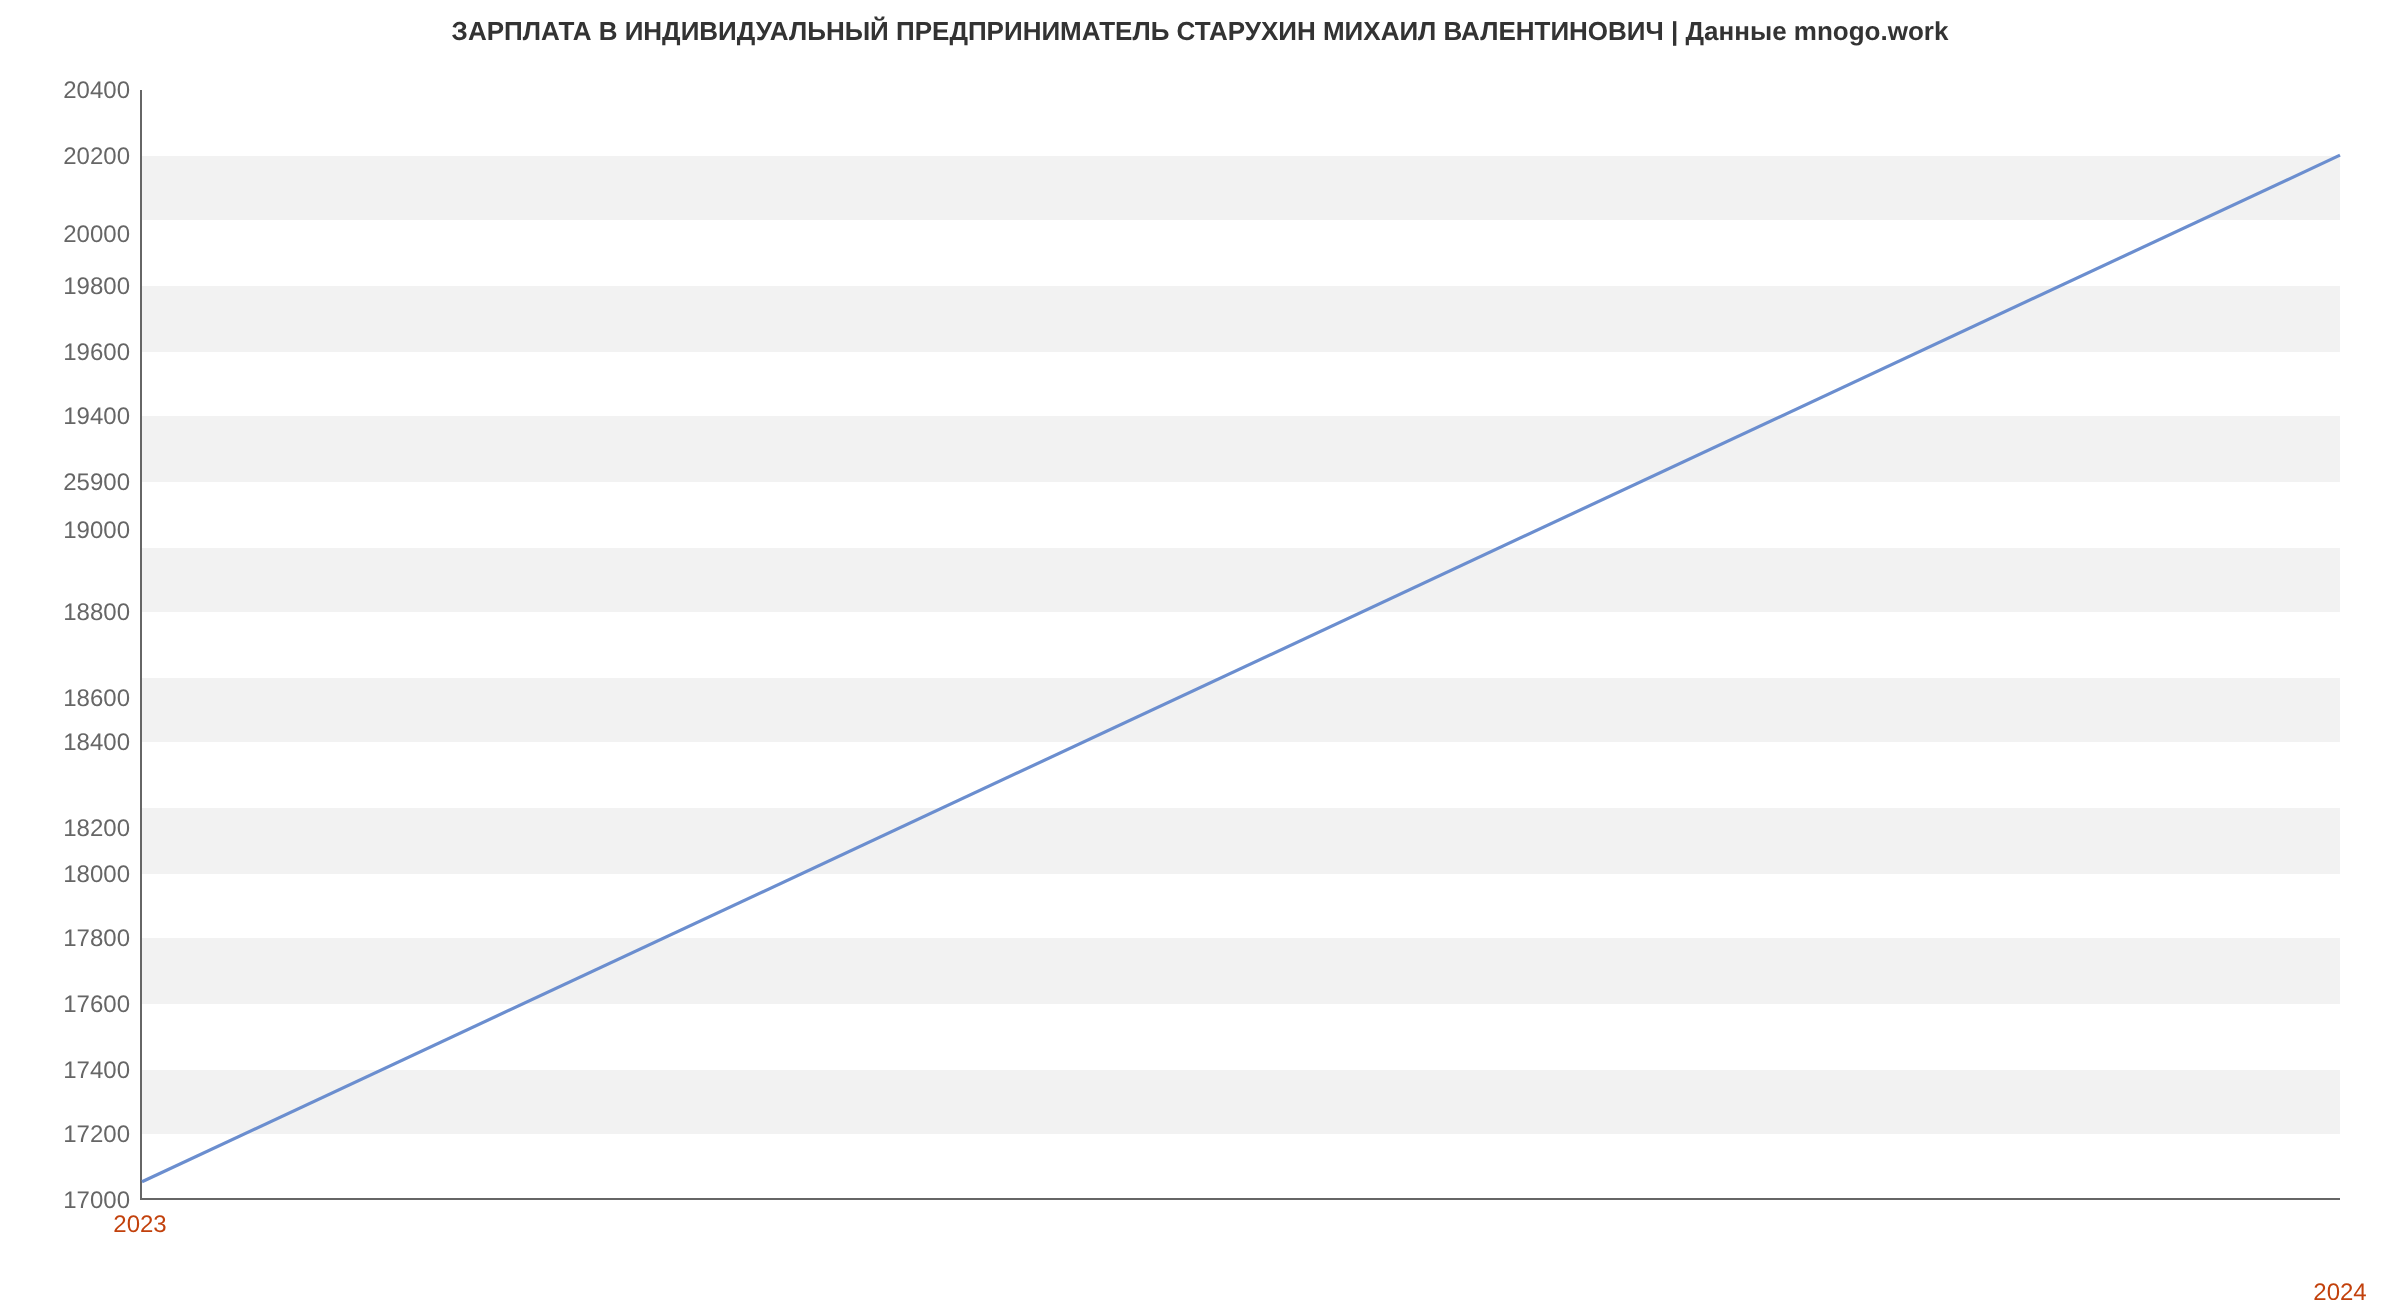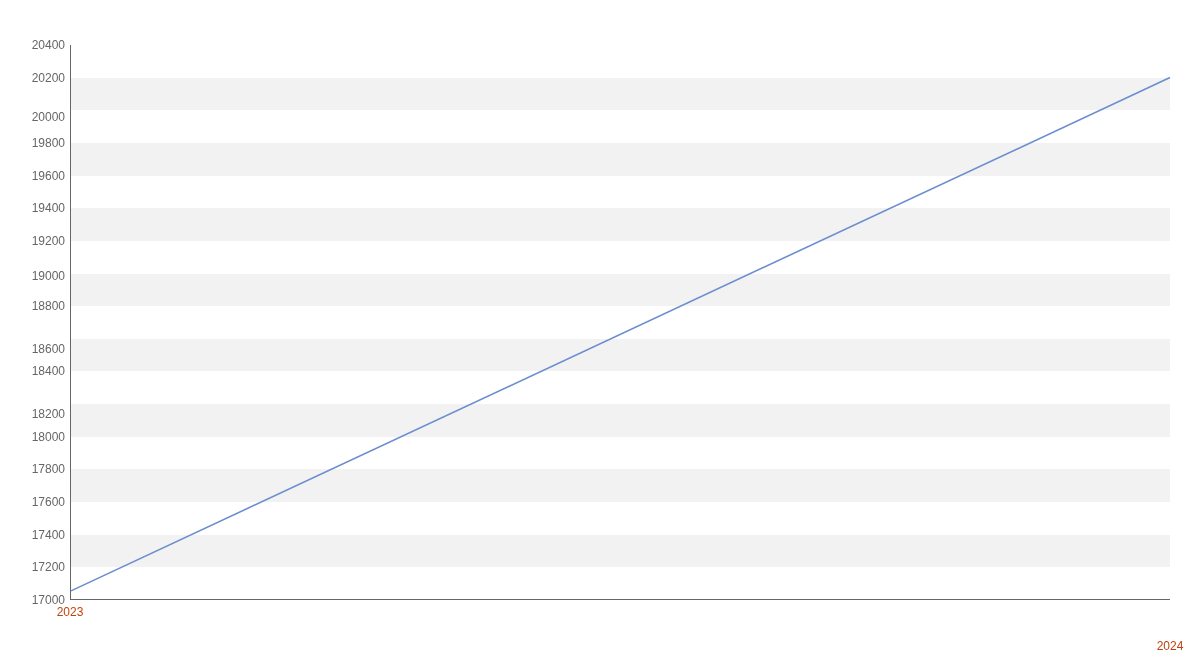--- a/index.html
+++ b/index.html
@@ -65,20 +65,21 @@
     top: 0;
     width: 100%;
     height: 100%;
     overflow: visible;
   }
 </style>
 </head>
 <body>
 
 <div class="chart-container">
+  <div class="chart-title">ЗАРПЛАТА В ИНДИВИДУАЛЬНЫЙ ПРЕДПРИНИМАТЕЛЬ СТАРУХИН МИХАИЛ ВАЛЕНТИНОВИЧ | Данные mnogo.work</div>
 
   <div class="plot-area">
       <div class="band" style="top: 32.6471px; height: 32.6471px;"></div>
       <div class="band" style="top: 97.9412px; height: 32.6471px;"></div>
       <div class="band" style="top: 163.235px; height: 32.6471px;"></div>
       <div class="band" style="top: 228.529px; height: 32.6471px;"></div>
       <div class="band" style="top: 293.824px; height: 32.6471px;"></div>
       <div class="band" style="top: 359.118px; height: 32.6471px;"></div>
       <div class="band" style="top: 424.412px; height: 32.6471px;"></div>
       <div class="band" style="top: 489.706px; height: 32.6471px;"></div>
@@ -92,22 +93,22 @@
       <div class="y-tick-label" style="top: 600px;">17000</div>
       <div class="y-tick-label" style="top: 567.353px;">17200</div>
       <div class="y-tick-label" style="top: 534.706px;">17400</div>
       <div class="y-tick-label" style="top: 502.059px;">17600</div>
       <div class="y-tick-label" style="top: 469.412px;">17800</div>
       <div class="y-tick-label" style="top: 436.765px;">18000</div>
       <div class="y-tick-label" style="top: 414px;">18200</div>
       <div class="y-tick-label" style="top: 371.471px;">18400</div>
       <div class="y-tick-label" style="top: 338.824px; margin-top: 10px;">18600</div>
       <div class="y-tick-label" style="top: 306.176px;">18800</div>
-      <div class="y-tick-label" style="top: 276px;">19000</div>
-      <div class="y-tick-label" style="top: 240.882px;">19200</div>
+      <div class="y-tick-label" style="top: 265px;">19000</div>
+      <div class="y-tick-label" style="top: 240.882px;">25900</div>
       <div class="y-tick-label" style="top: 208.235px;">19400</div>
       <div class="y-tick-label" style="top: 175.588px;">19600</div>
       <div class="y-tick-label" style="top: 142.941px;">19800</div>
       <div class="y-tick-label" style="top: 117px;">20000</div>
       <div class="y-tick-label" style="top: 77.6471px;">20200</div>
       <div class="y-tick-label" style="top: 45px;">20400</div>
     </div>
 
   <div id="x-axis">
       <div class="x-tick-label" style="left: 70px;">2023</div>

